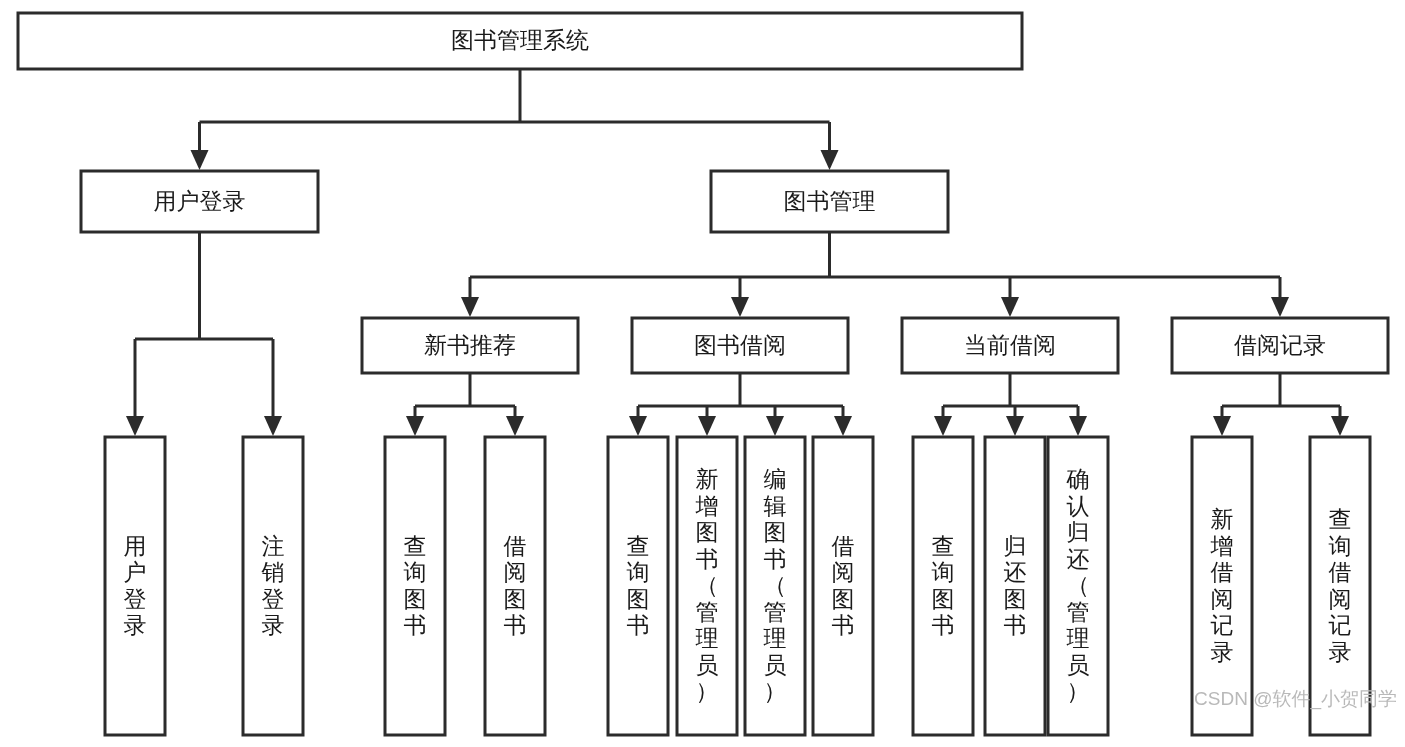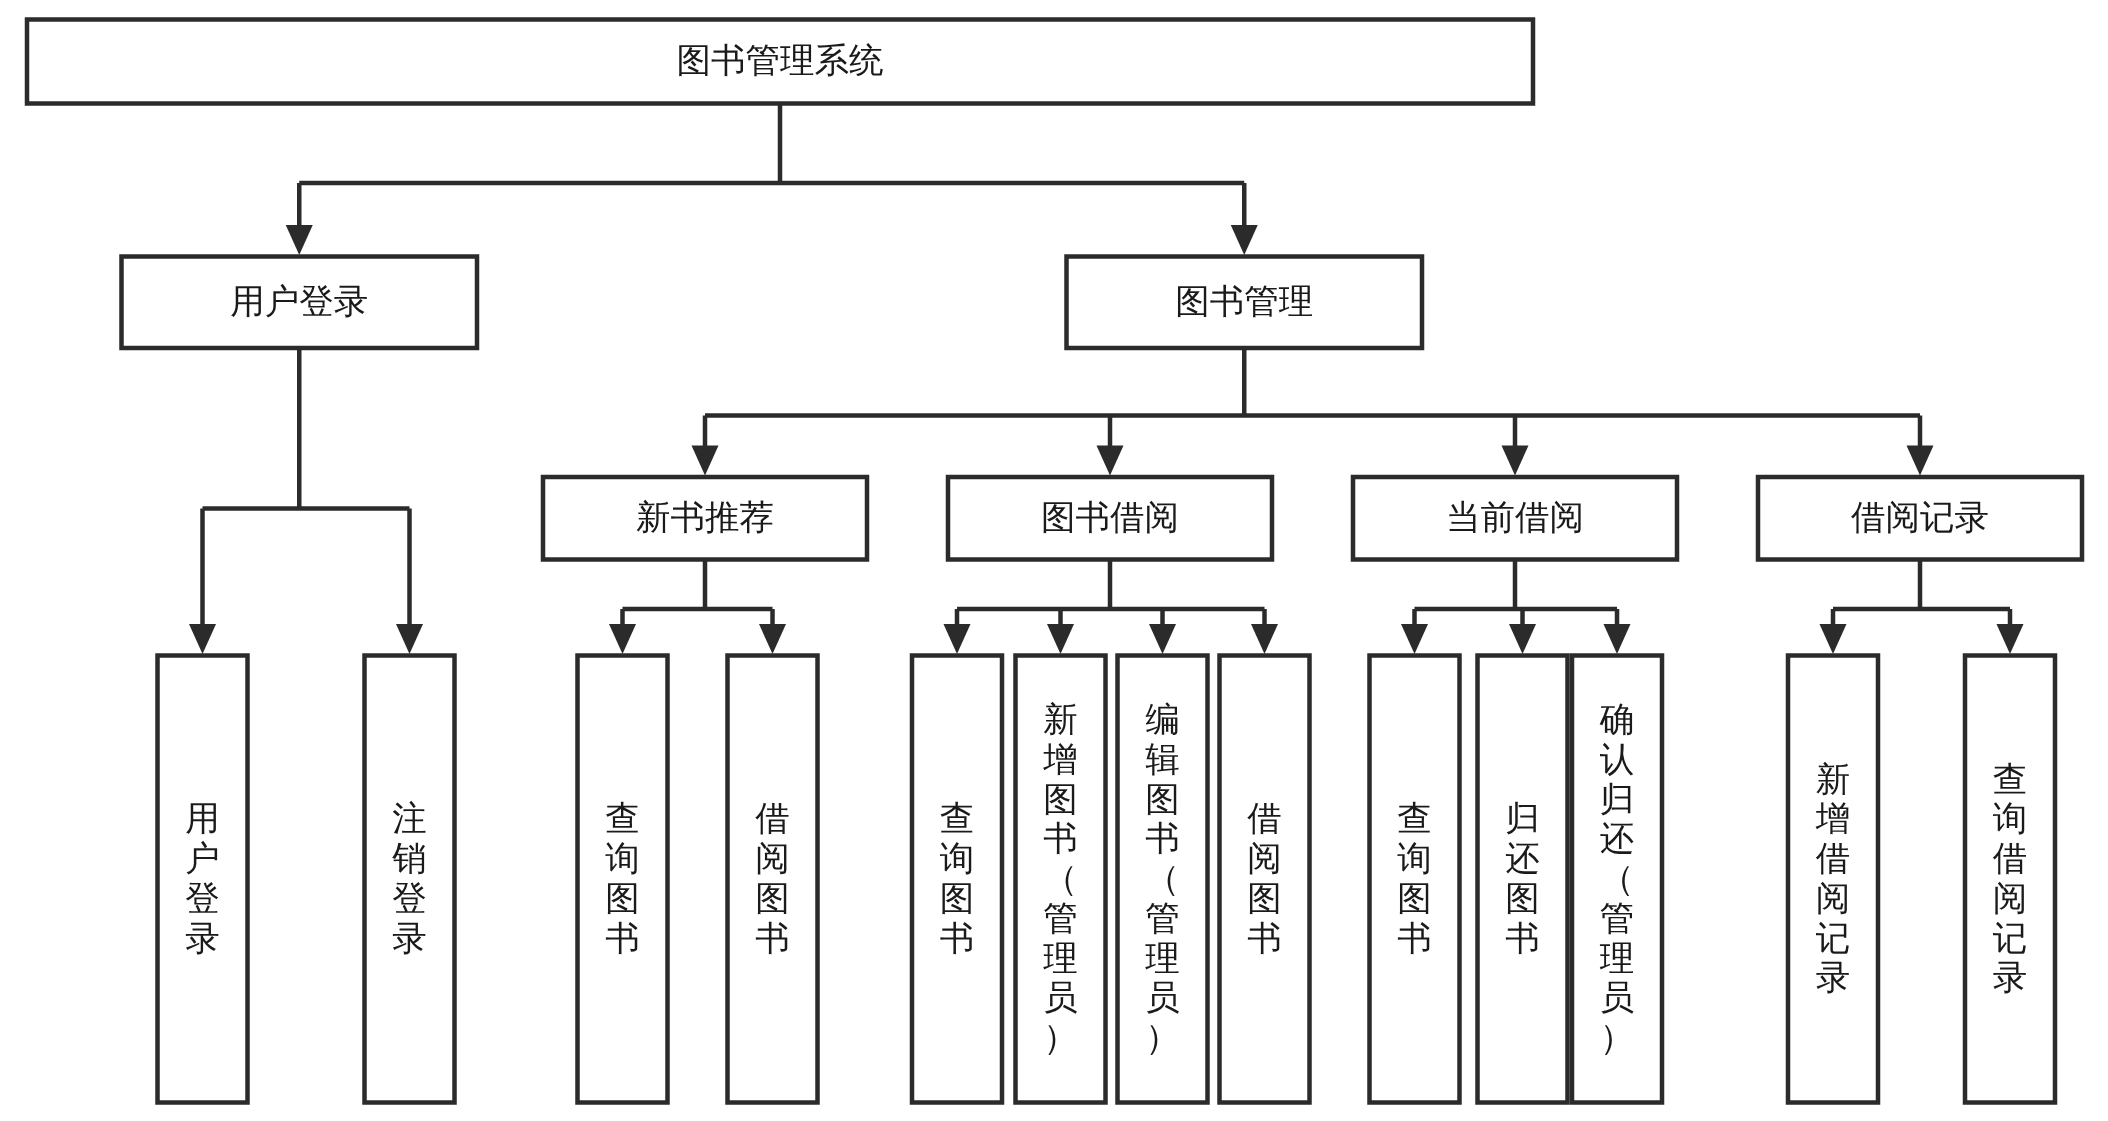--- a/index.html
+++ b/index.html
@@ -213,13 +213,14 @@
         <g>
           <rect x="1192" y="437" width="60" height="298" class="node-box"></rect>
           <text x="1222" y="527.17" class="node-label-v"><tspan x="1222" dy="0">新</tspan><tspan x="1222" dy="26.5">增</tspan><tspan x="1222" dy="26.5">借</tspan><tspan x="1222" dy="26.5">阅</tspan><tspan x="1222" dy="26.5">记</tspan><tspan x="1222" dy="26.5">录</tspan></text>
         </g>
         <g>
           <rect x="1310" y="437" width="60" height="298" class="node-box"></rect>
           <text x="1340" y="527.17" class="node-label-v"><tspan x="1340" dy="0">查</tspan><tspan x="1340" dy="26.5">询</tspan><tspan x="1340" dy="26.5">借</tspan><tspan x="1340" dy="26.5">阅</tspan><tspan x="1340" dy="26.5">记</tspan><tspan x="1340" dy="26.5">录</tspan></text>
         </g>
       </g>
   </svg>
+  <div class="watermark">CSDN @软件_小贺同学</div>
 </div>
 
 </body></html>

